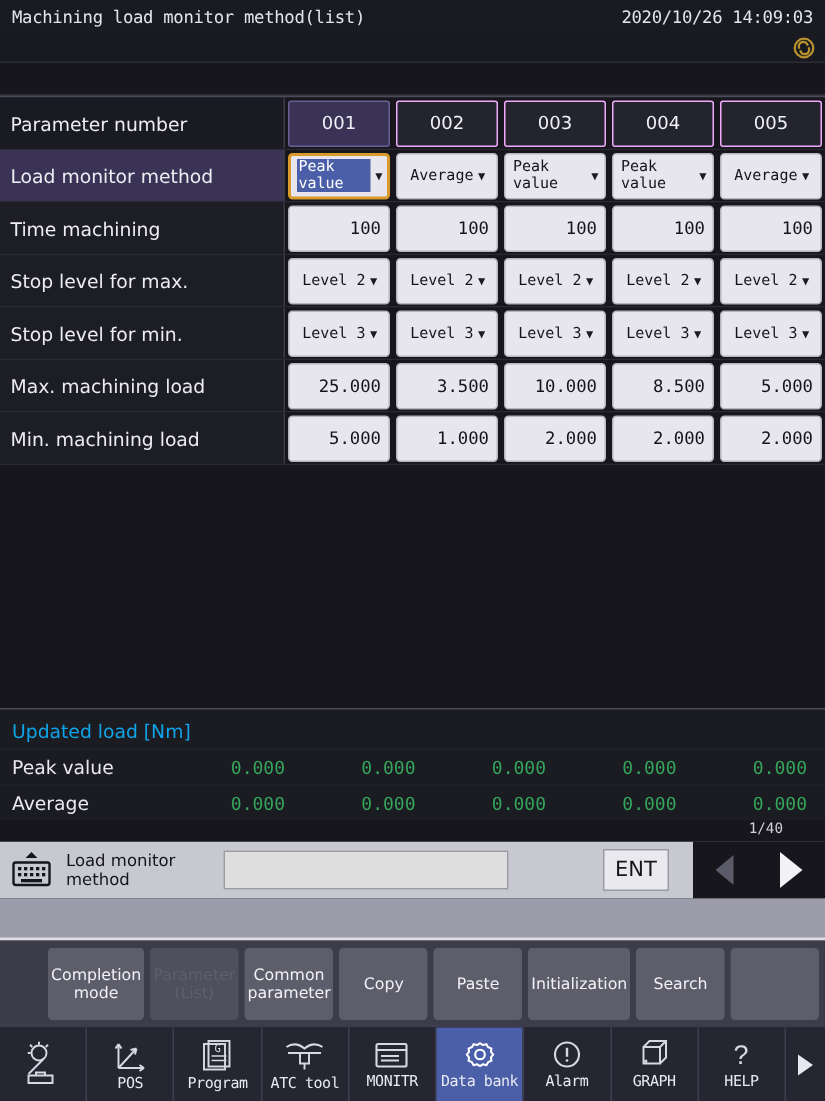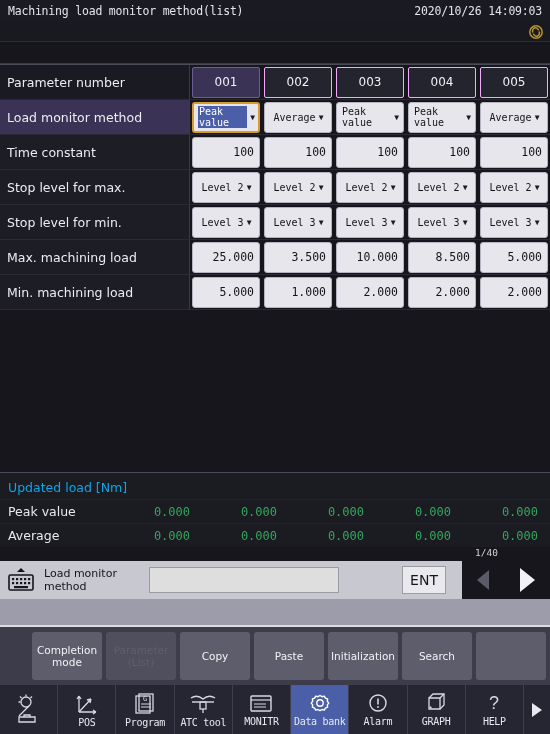--- a/index.html
+++ b/index.html
@@ -202,21 +202,21 @@
 
   
   .pagebar {
     flex: none;
     height: 14px;
     background: #16161c;
     position: relative;
   }
   .page-ind {
     position: absolute;
-    right: 52px;
+    right: 28px;
     top: 0px;
     font-size: 9.5px;
     color: #d0d0d8;
     font-family: "DejaVu Sans Mono", monospace;
   }
 
   
   .inputbar {
     flex: none;
     height: 38px;
@@ -413,21 +413,21 @@
       </div>
       <div class="pcell">
         <div class="field dd center">
           <span class="dtext">Average</span>
           <span class="caret">▼</span>
         </div>
       </div>
     </div>
 
     <div class="prow">
-      <div class="rlabel">Time constant</div>
+      <div class="rlabel">Time machining</div>
       <div class="pcell">
         <div class="field num">100</div>
       </div>
       <div class="pcell">
         <div class="field num">100</div>
       </div>
       <div class="pcell">
         <div class="field num">100</div>
       </div>
       <div class="pcell">
@@ -601,20 +601,21 @@
       <div class="arr right"></div>
     </div>
   </div>
 
   <div class="msgbar"></div>
 
   <div class="fnbar">
     <div class="lead"></div>
     <div class="fnbtn">Completion mode</div>
     <div class="fnbtn disabled">Parameter (List)</div>
+    <div class="fnbtn">Common parameter</div>
     <div class="fnbtn">Copy</div>
     <div class="fnbtn">Paste</div>
     <div class="fnbtn">Initialization</div>
     <div class="fnbtn">Search</div>
     <div class="fnbtn empty"></div>
   </div>
 
   <div class="navbar">
 
     <div class="navitem">

